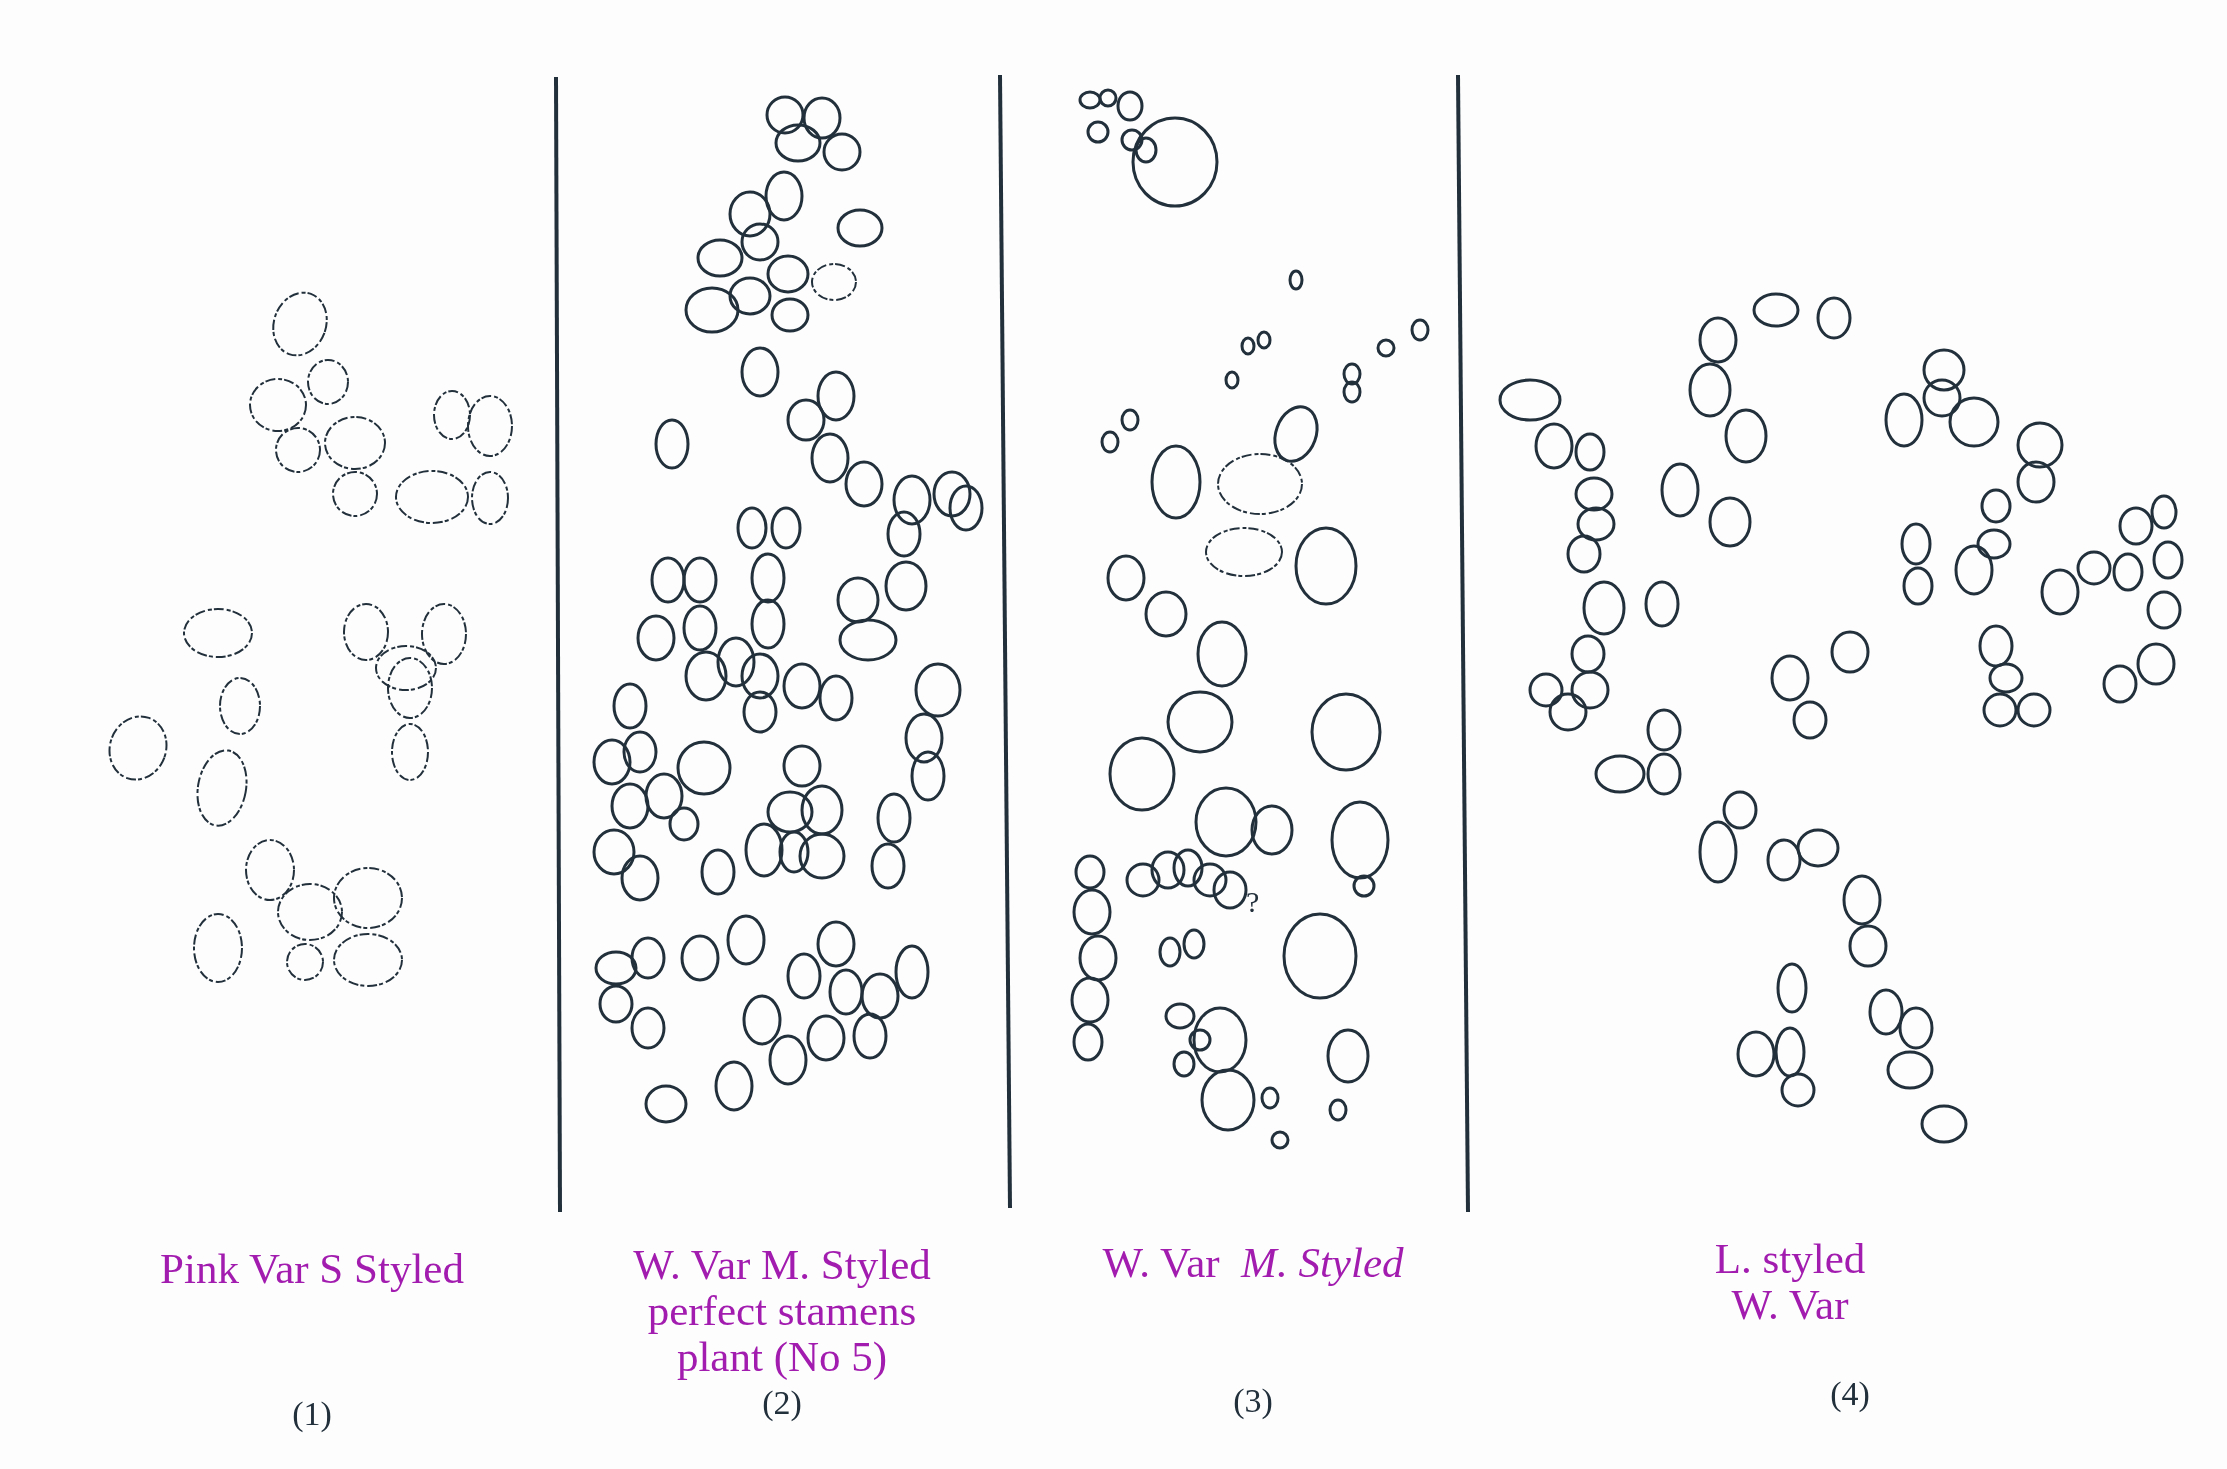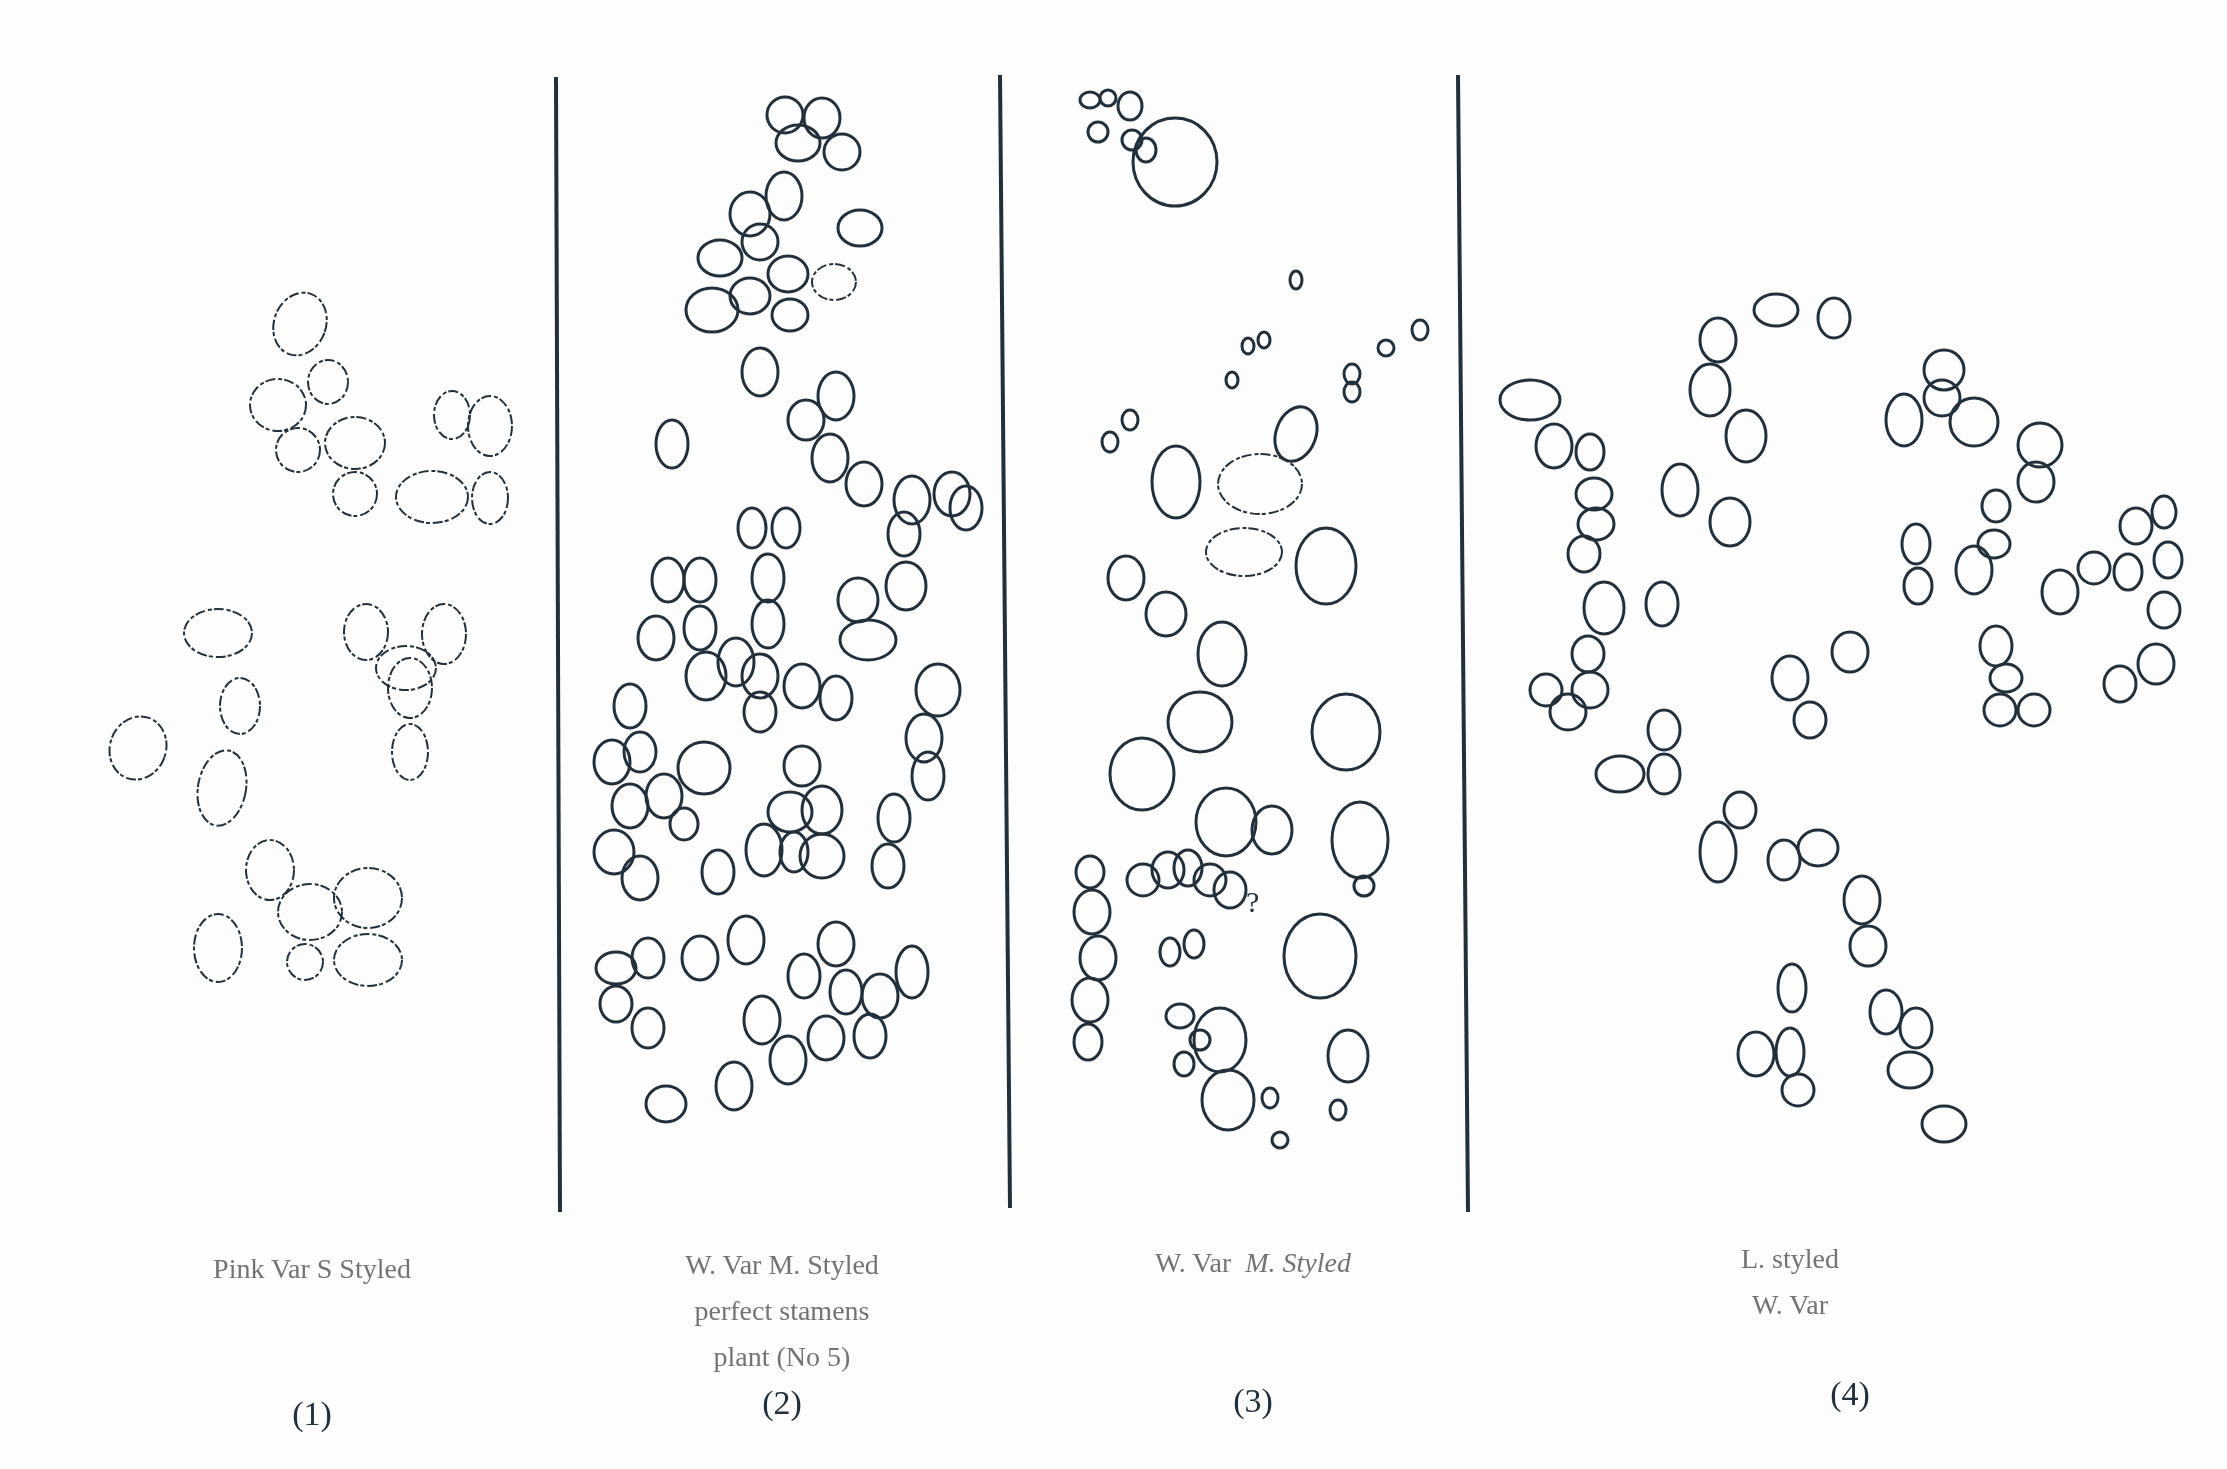--- a/index.html
+++ b/index.html
@@ -1,22 +1,22 @@
 <!DOCTYPE html>
 <html><head>
 <meta charset="utf-8">
 <style>
   html, body { margin: 0; padding: 0; background: #fdfdfd; }
   body { width: 2227px; height: 1469px; position: relative; overflow: hidden; }
   #plate { position: absolute; left: 0; top: 0; width: 2227px; height: 1469px; }
   .caption {
     position: absolute;
     font-family: "Liberation Serif", "DejaVu Serif", serif;
-    color: #737373;
-    font-size: 28px;
+    color: #a21caf;
+    font-size: 43px;
     line-height: 46px;
     text-align: center;
     white-space: nowrap;
     transform: translateX(-50%);
   }
   .caption .it { font-style: italic; }
   .fig-num {
     position: absolute;
     font-family: "Liberation Serif", "DejaVu Serif", serif;
     color: #22303c;

